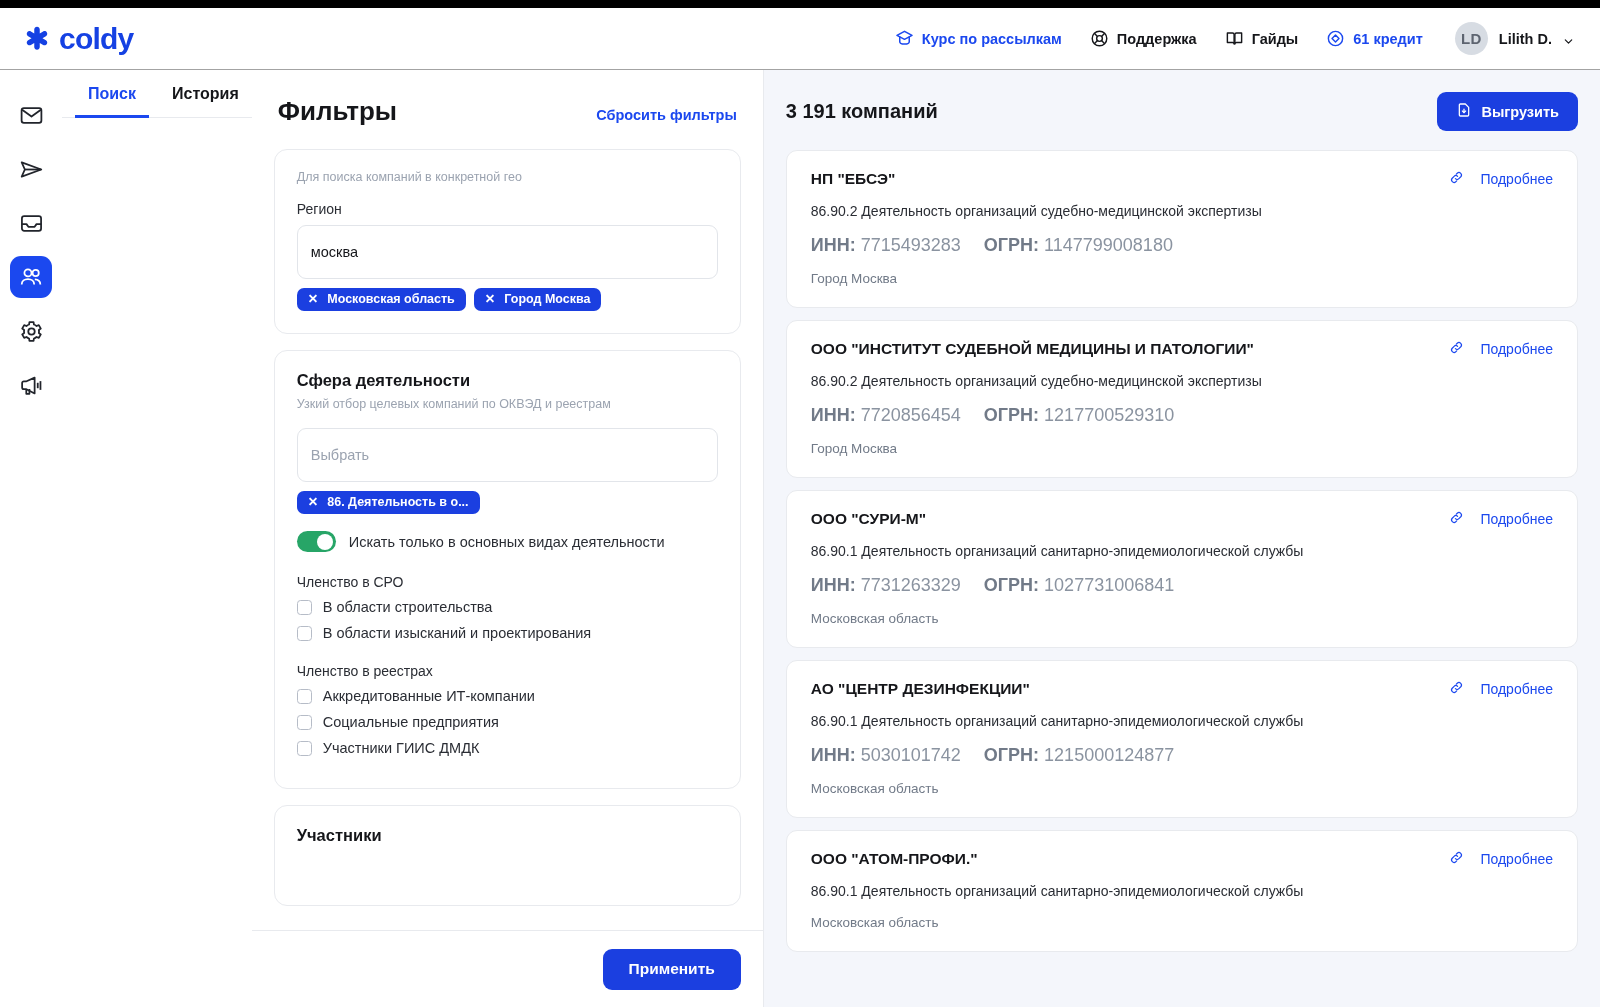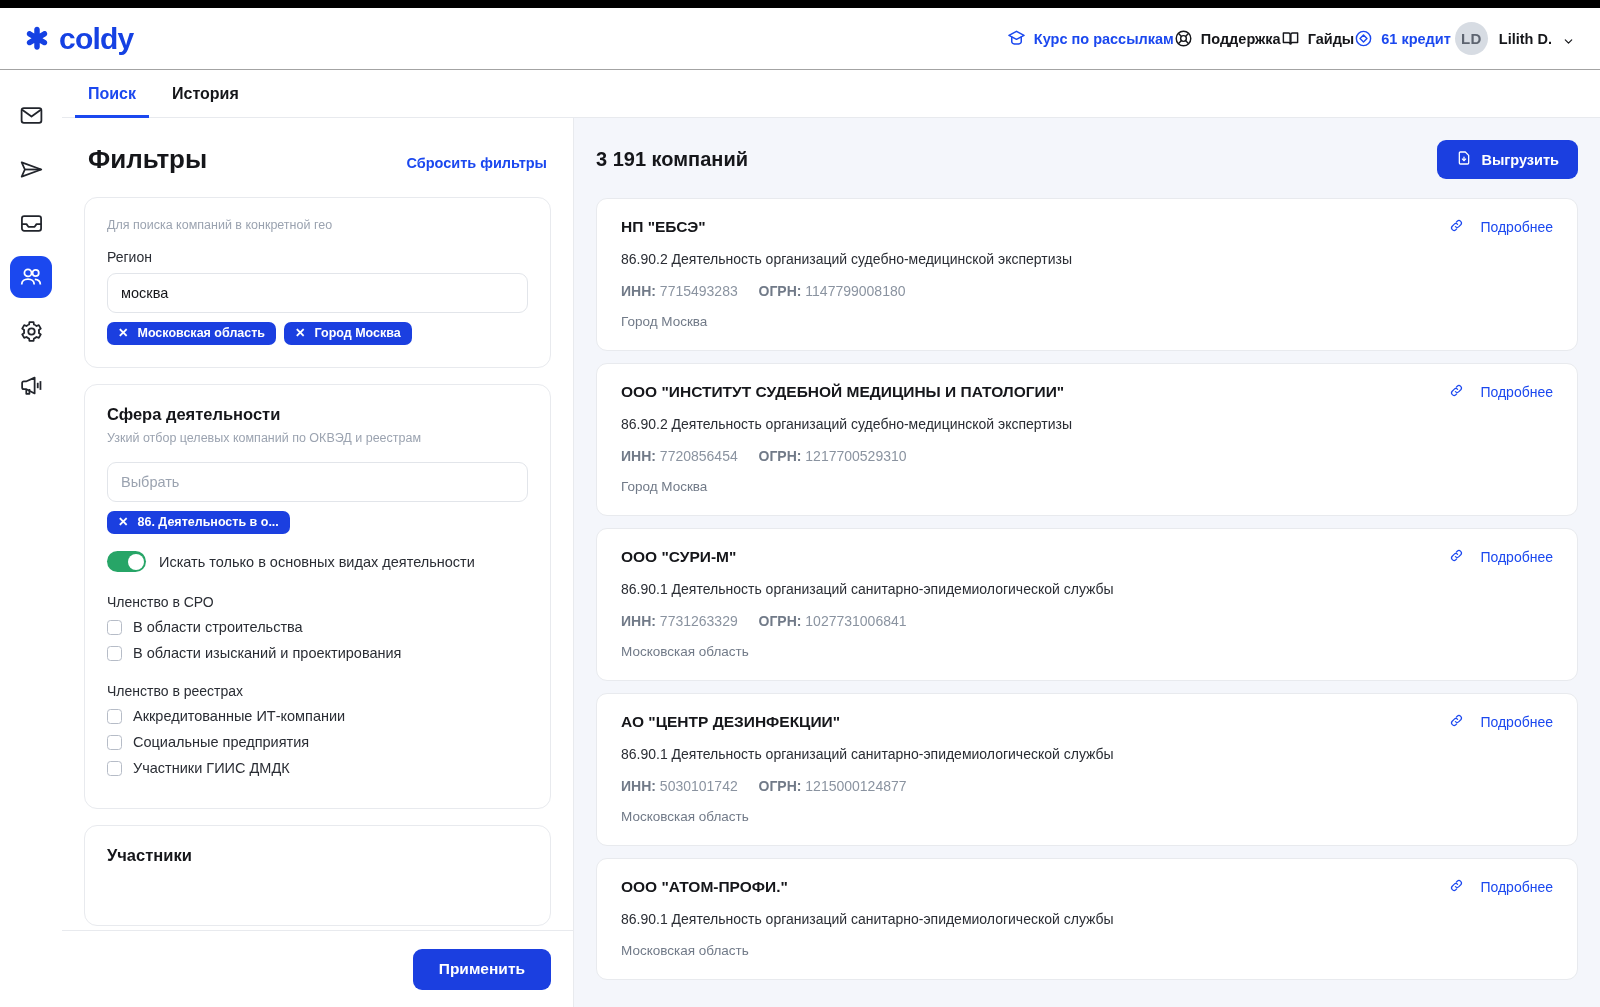--- a/index.html
+++ b/index.html
@@ -26,21 +26,21 @@
     background: #ffffff;
     border-bottom: 1px solid #a3a3a3;
   }
   .logo { display: flex; align-items: center; gap: 7px; }
   .logo-mark { width: 30px; height: 30px; color: #1541e3; }
   .logo-text {
     font-size: 30px; font-weight: bold; color: #1541e3;
     letter-spacing: -0.8px; line-height: 1;
   }
   .header-right {
-    margin-left: auto; display: flex; align-items: center; 
+    margin-left: auto; display: flex; align-items: center; gap: 28px;
   }
   .hdr-item {
     display: flex; align-items: center; gap: 8px;
     font-size: 14.5px; color: #1b48ef; font-weight: bold;
     cursor: pointer; white-space: nowrap;
   }
   .hdr-item.dark { color: #15161a; }
   .hdr-icon { width: 19px; height: 19px; display: block; }
   .avatar-wrap { display: flex; align-items: center; gap: 11px; margin-left: 4px; }
   .avatar {
@@ -65,21 +65,21 @@
   }
   .rail-btn {
     width: 42px; height: 42px; border-radius: 11px;
     display: flex; align-items: center; justify-content: center;
     color: #21242b; cursor: pointer;
   }
   .rail-btn.active { background: #1b48ef; color: #ffffff; }
   .rail-btn svg { width: 25px; height: 25px; display: block; }
 
   
-  #maincol { flex: 1; display: flex; flex-direction: column; min-width: 0; }
+  #maincol { flex: 1; display: flex; min-width: 0; }
 
   
   #tabs {
     height: 48px; flex: 0 0 48px;
     display: flex; align-items: flex-end; gap: 10px;
     padding-left: 13px;
     border-bottom: 1px solid #e8eaee;
     background: #ffffff;
   }
   .tab {
@@ -114,21 +114,21 @@
   .fcard {
     border: 1px solid #e8eaee; border-radius: 13px;
     padding: 20px 22px 22px;
     margin-bottom: 16px;
     background: #ffffff;
   }
   .fcard-title { font-size: 16.5px; font-weight: bold; color: #15161a; margin-bottom: 7px; }
   .fcard-sub { font-size: 12.5px; color: #9ba3b0; margin-bottom: 17px; }
   .flabel { font-size: 14px; color: #2a2d34; margin-bottom: 8px; }
   .finput {
-    width: 100%; height: 40px;
+    width: 100%; height: 54px;
     border: 1px solid #e2e5ea; border-radius: 9px;
     padding: 0 13px; font-size: 14.5px; color: #15161a;
     font-family: "Liberation Sans", sans-serif; background: #fff;
     outline: none;
   }
   .finput::placeholder { color: #9ba3b0; }
   .chips { display: flex; flex-wrap: wrap; gap: 8px; margin-top: 9px; }
   .chip {
     display: inline-flex; align-items: center; gap: 9px;
     background: #1b3fe0; color: #ffffff;
@@ -190,21 +190,21 @@
   .rcard {
     background: #ffffff; border: 1px solid #e8eaee; border-radius: 11px;
     padding: 19px 24px 21px; margin-bottom: 12px;
     position: relative;
   }
   .rcard-name {
     font-size: 15.5px; font-weight: bold; color: #15161a;
     margin-bottom: 15px; padding-right: 130px;
   }
   .rcard-okved { font-size: 14px; color: #2a2d34; margin-bottom: 16px; }
-  .rcard-ids { font-size: 14px; margin-bottom: 15px; }
+  .rcard-ids { font-size: 18px; margin-bottom: 15px; }
   .id-key { color: #717a88; font-weight: bold; }
   .id-val { color: #8a93a0; }
   .id-gap { display: inline-block; width: 13px; }
   .rcard-region { font-size: 13.5px; color: #717a88; }
   .details-link {
     position: absolute; top: 19px; right: 24px;
     display: inline-flex; align-items: center; gap: 16px;
     font-size: 14px; color: #1b48ef; cursor: pointer;
   }
   .details-link svg { width: 15px; height: 15px; }

